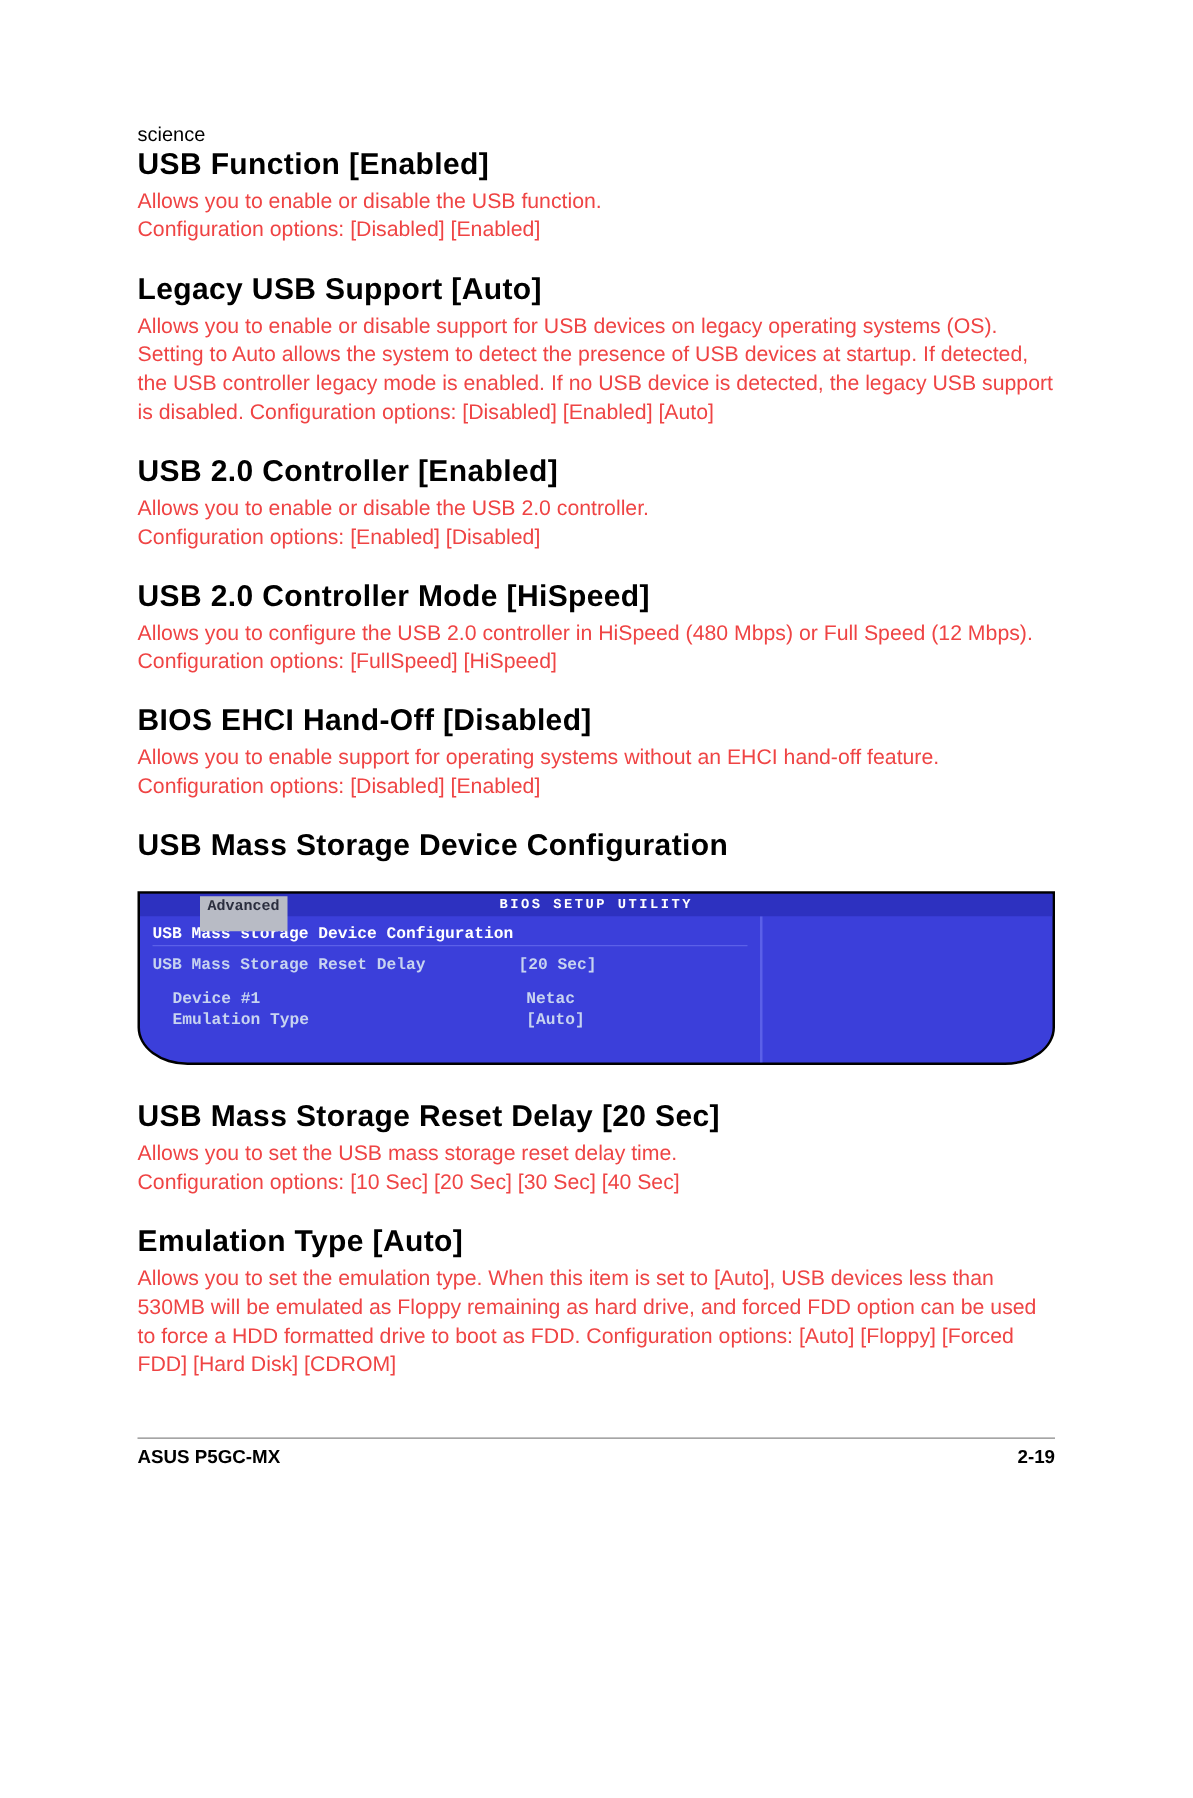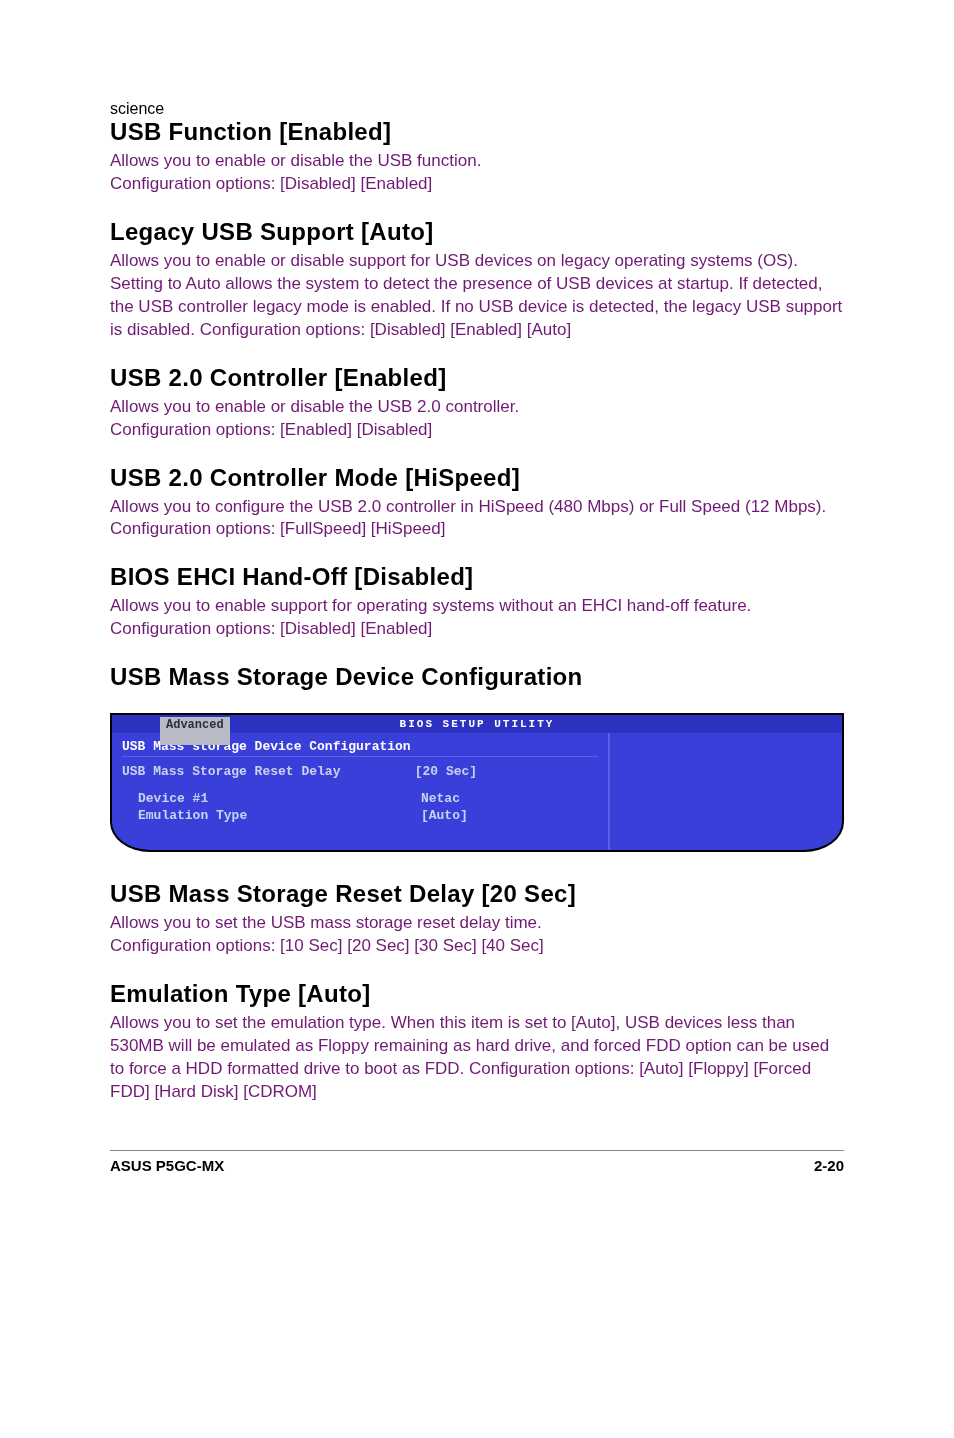--- a/index.html
+++ b/index.html
@@ -13,21 +13,21 @@
   .section { margin-bottom: 22px; }
   .section-heading {
     font-size: 24px;
     font-weight: bold;
     letter-spacing: 0.3px;
     margin-bottom: 4px;
   }
   .section-body {
     font-size: 17px;
     line-height: 1.35;
-    color: #701a75;
+    color: #ef4444;
   }
   .bios-box {
     background: #3b3fda;
     border: 2px solid #000;
     border-radius: 0 0 40px 40px / 0 0 30px 30px;
     padding: 0;
     margin-top: 6px;
     margin-bottom: 28px;
     overflow: hidden;
     color: #c7d3f0;
@@ -162,17 +162,17 @@
   <div class="section-body">Allows you to set the USB mass storage reset delay time.<br>Configuration options: [10 Sec] [20 Sec] [30 Sec] [40 Sec]</div>
 </div>
 
 <div class="section">
   <div class="section-heading">Emulation Type [Auto]</div>
   <div class="section-body">Allows you to set the emulation type. When this item is set to [Auto], USB devices less than 530MB will be emulated as Floppy remaining as hard drive, and forced FDD option can be used to force a HDD formatted drive to boot as FDD. Configuration options: [Auto] [Floppy] [Forced FDD] [Hard Disk] [CDROM]</div>
 </div>
 
 <div class="footer">
   <span>ASUS P5GC-MX</span>
-  <span>2-20</span>
+  <span>2-19</span>
 </div>
 
 
 
 
 </body></html>

